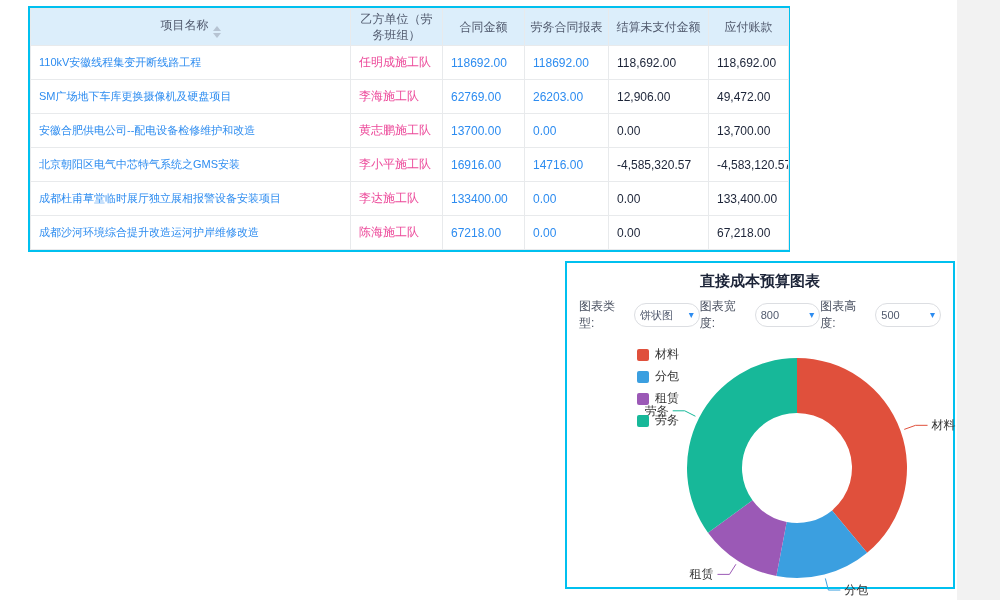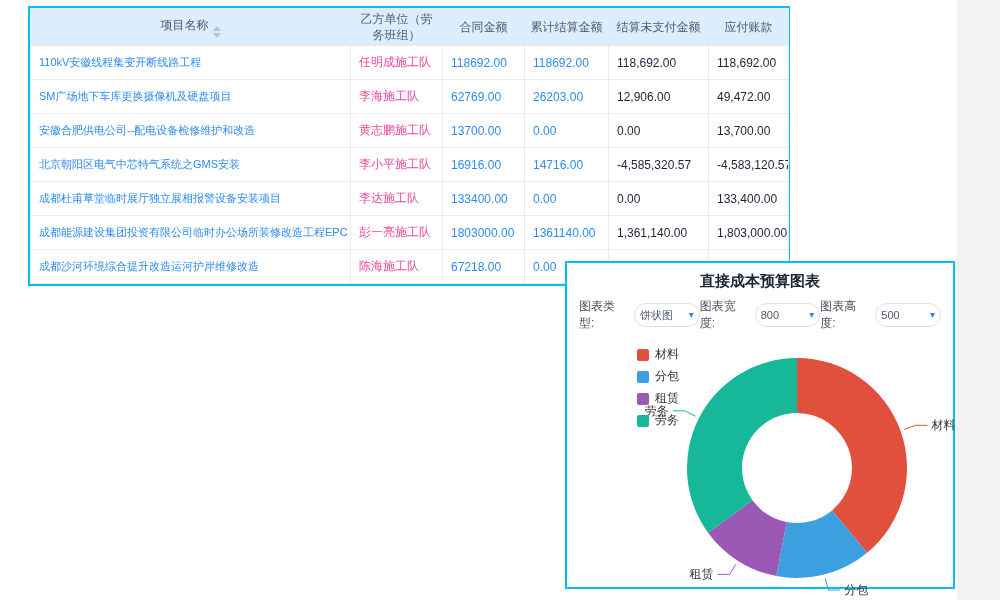--- a/index.html
+++ b/index.html
@@ -56,21 +56,21 @@
       <thead>
         <tr>
           <th>
             <span>项目名称</span><span class="sort-icon">
                 <i class="up"></i>
                 <i class="down"></i>
               </span>
           </th>
           <th>乙方单位（劳务班组）</th>
           <th>合同金额</th>
-          <th>累计结算金额</th>
+          <th>劳务合同报表</th>
           <th>结算未支付金额</th>
           <th>应付账款</th>
         </tr>
       </thead>
       <tbody>
           <tr>
             <td class="cell-project">110kV安徽线程集变开断线路工程</td>
             <td class="cell-team">任明成施工队</td>
             <td class="num blue">118692.00</td>
             <td class="num blue">118692.00</td>
@@ -101,28 +101,20 @@
             <td class="num dark">-4,585,320.57</td>
             <td class="num dark">-4,583,120.57</td>
           </tr>
           <tr>
             <td class="cell-project">成都杜甫草堂临时展厅独立展相报警设备安装项目</td>
             <td class="cell-team">李达施工队</td>
             <td class="num blue">133400.00</td>
             <td class="num blue">0.00</td>
             <td class="num dark">0.00</td>
             <td class="num dark">133,400.00</td>
-          </tr>
-          <tr>
-            <td class="cell-project">成都能源建设集团投资有限公司临时办公场所装修改造工程EPC</td>
-            <td class="cell-team">彭一亮施工队</td>
-            <td class="num blue">1803000.00</td>
-            <td class="num blue">1361140.00</td>
-            <td class="num dark">1,361,140.00</td>
-            <td class="num dark">1,803,000.00</td>
           </tr>
           <tr>
             <td class="cell-project">成都沙河环境综合提升改造运河护岸维修改造</td>
             <td class="cell-team">陈海施工队</td>
             <td class="num blue">67218.00</td>
             <td class="num blue">0.00</td>
             <td class="num dark">0.00</td>
             <td class="num dark">67,218.00</td>
           </tr>
         </tbody>

